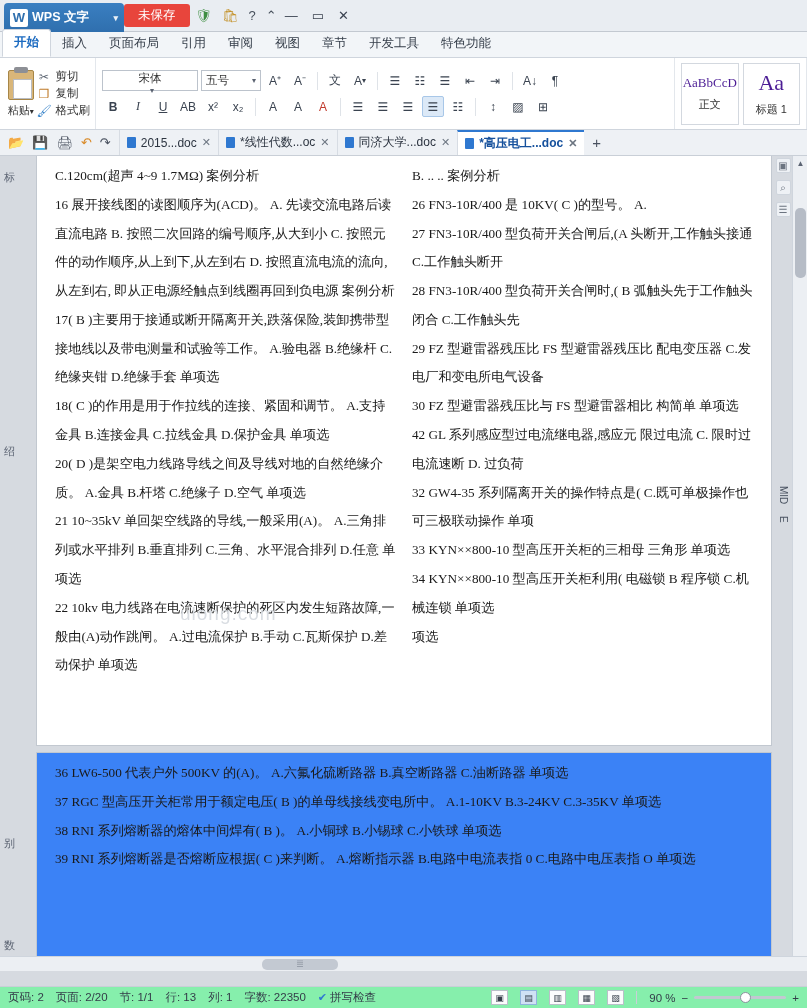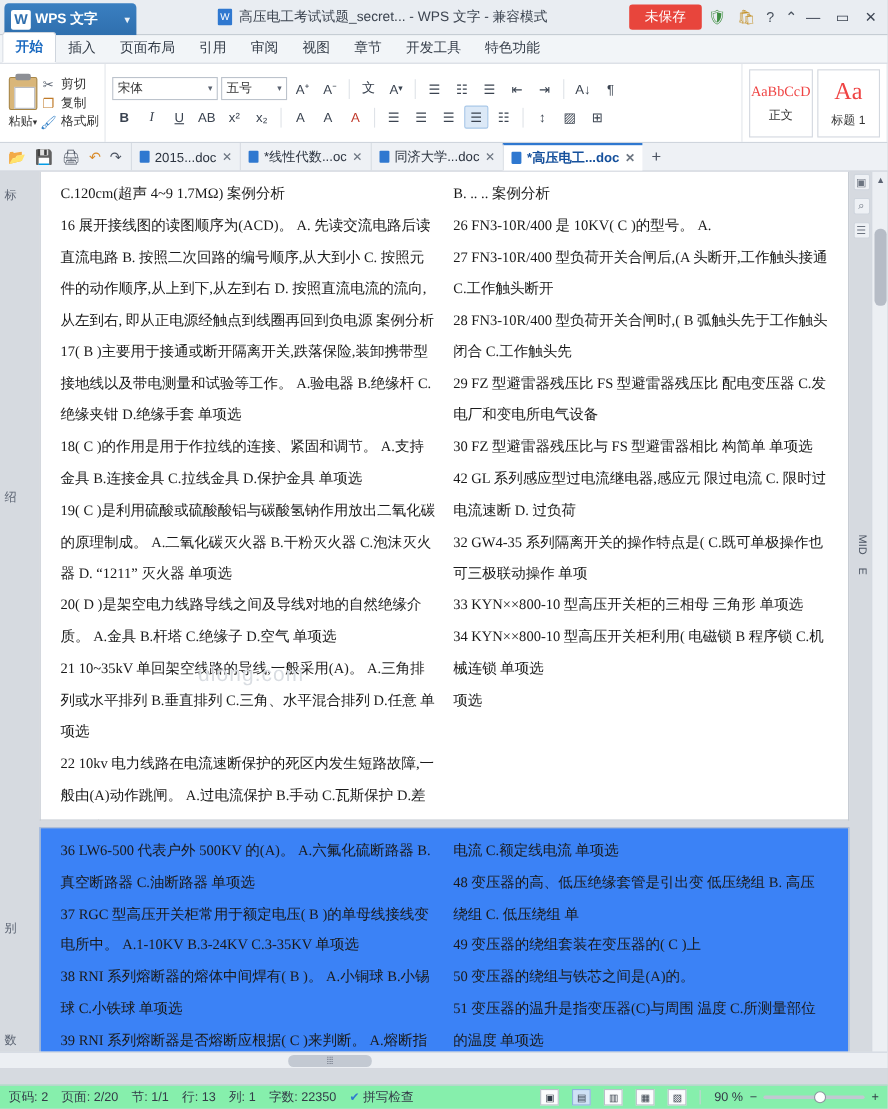--- a/index.html
+++ b/index.html
@@ -120,39 +120,39 @@
 
   .font-g { flex: 1; flex-direction: column; align-items: stretch; justify-content: center; display: flex; padding: 0 6px; }
   .font-row { display: flex; align-items: center; gap: 3px; height: 26px; }
   .fsel {
     border: 1px solid #bcc3cc; background: #fff; height: 21px;
     display: flex; align-items: center; padding: 0 4px; font-size: 11.5px;
     min-width: 60px;
   }
   .fsel .cv { flex: 1; }
   .fsel .cc { font-size: 8px; color: #5a6270; margin-left: 4px; }
-  .fname { width: 96px; }
+  .fname { width: 96px; flex-direction: column; }
   .fsize { width: 58px; }
   .rbtn {
     width: 22px; height: 21px; display: inline-flex; align-items: center; justify-content: center;
     font-size: 12px; color: #3a4350; border: 1px solid transparent; border-radius: 2px;
   }
   .rbtn.b { font-weight: bold; }
   .rbtn.i { font-style: italic; font-family: "Liberation Serif", serif; }
   .rbtn.u { text-decoration: underline; }
   .rbtn.red { color: #c0392b; }
   .rbtn.act { background: #dce9f7; border-color: #a8c7e8; }
   .sep-v { width: 1px; height: 18px; background: #dfe3e8; margin: 0 3px; }
 
   .styles-g { width: 132px; display: flex; align-items: center; gap: 4px; padding: 0 6px; }
   .style-card {
     width: 58px; height: 62px; border: 1px solid #d3d8df; background: #fff;
     display: flex; flex-direction: column; align-items: center; justify-content: center;
   }
-  .style-card .sprev { font-size: 13px; font-family: "Liberation Serif", serif; color: #ef4444; }
+  .style-card .sprev { font-size: 13px; font-family: "Liberation Serif", serif; color: #4c1d95; }
   .style-card .sprev.big { font-size: 22px; }
   .style-card .slbl { font-size: 11px; margin-top: 6px; color: #333; }
 
   
   .doctabs {
     position: absolute; left: 0; top: 130px; width: 807px; height: 26px;
     background: #eef1f5; border-bottom: 1px solid #c9cfd7;
     display: flex; align-items: center; font-size: 12px; color: #2c3440;
   }
   .qa { display: flex; align-items: center; gap: 8px; padding: 0 8px; color: #4a5260; font-size: 13px; }
@@ -286,24 +286,20 @@
 </head>
 <body>
 
 <div class="app">
 
   <div class="titlebar">
     <div class="wps-tab">
       <div class="wlogo">W</div>
       <div class="tname">WPS 文字</div>
       <div class="tcaret">▾</div>
-    </div>
-    <div class="doc-tab-center">
-      <span class="ficon"></span>
-      <span>高压电工考试试题_secret... - WPS 文字 - 兼容模式</span>
     </div>
     <div class="unsaved-badge">未保存</div>
     <div class="tb-icons">
       <span class="ic shield">🛡</span>
       <span class="ic warn">🛍</span>
       <span class="ic">?</span>
       <span class="ic">⌃</span>
     </div>
     <div class="win-btns">
       <span>—</span>
@@ -455,21 +451,20 @@
       <span style="top:782px">数</span>
     </div>
 
     <div class="page">
       <div class="cols">
         <div class="col left">
           <p>C.120cm(超声 4~9 1.7MΩ) 案例分析</p>
           <p>16 展开接线图的读图顺序为(ACD)。 A. 先读交流电路后读直流电路 B. 按照二次回路的编号顺序,从大到小 C. 按照元件的动作顺序,从上到下,从左到右 D. 按照直流电流的流向,从左到右, 即从正电源经触点到线圈再回到负电源 案例分析</p>
           <p>17( B )主要用于接通或断开隔离开关,跌落保险,装卸携带型接地线以及带电测量和试验等工作。 A.验电器 B.绝缘杆 C.绝缘夹钳 D.绝缘手套 单项选</p>
           <p>18( C )的作用是用于作拉线的连接、紧固和调节。 A.支持金具 B.连接金具 C.拉线金具 D.保护金具 单项选</p>
-          <p>19( C )是利用硫酸或硫酸酸铝与碳酸氢钠作用放出二氧化碳的原理制成。 A.二氧化碳灭火器 B.干粉灭火器 C.泡沫灭火器 D. “1211” 灭火器 单项选</p>
           <p>20( D )是架空电力线路导线之间及导线对地的自然绝缘介质。 A.金具 B.杆塔 C.绝缘子 D.空气 单项选</p>
           <p>21 10~35kV 单回架空线路的导线,一般采用(A)。 A.三角排列或水平排列 B.垂直排列 C.三角、水平混合排列 D.任意 单项选</p>
           <p>22 10kv 电力线路在电流速断保护的死区内发生短路故障,一般由(A)动作跳闸。 A.过电流保护 B.手动 C.瓦斯保护 D.差动保护 单项选</p>
 
         </div>
         <div class="col right">
           <p>B.   ..  ..  案例分析</p>
           <p>26 FN3-10R/400 是 10KV( C )的型号。 A.</p>
           <p>27 FN3-10R/400 型负荷开关合闸后,(A 头断开,工作触头接通 C.工作触头断开</p>
           <p>28 FN3-10R/400 型负荷开关合闸时,( B 弧触头先于工作触头闭合 C.工作触头先</p>
@@ -484,27 +479,20 @@
       </div>
     </div>
 
     <div class="page2">
       <div class="cols">
         <div class="col left">
           <p>36 LW6-500 代表户外 500KV 的(A)。 A.六氟化硫断路器 B.真空断路器 C.油断路器 单项选</p>
           <p>37 RGC 型高压开关柜常用于额定电压( B )的单母线接线变电所中。 A.1-10KV B.3-24KV C.3-35KV 单项选</p>
           <p>38 RNI 系列熔断器的熔体中间焊有( B )。 A.小铜球 B.小锡球 C.小铁球 单项选</p>
           <p>39 RNI 系列熔断器是否熔断应根据( C )来判断。 A.熔断指示器 B.电路中电流表指 0 C.电路中电压表指 O 单项选</p>
-        </div>
-        <div class="col right">
-          <p>电流 C.额定线电流 单项选</p>
-          <p>48 变压器的高、低压绝缘套管是引出变 低压绕组 B. 高压绕组 C. 低压绕组 单</p>
-          <p>49 变压器的绕组套装在变压器的( C )上</p>
-          <p>50 变压器的绕组与铁芯之间是(A)的。</p>
-          <p>51 变压器的温升是指变压器(C)与周围 温度 C.所测量部位的温度 单项选</p>
         </div>
       </div>
     </div>
 
     <div class="watermark">ulong.com</div>
 
     <div class="rside">
       <span class="rsb">▣</span>
       <span class="rsb">⌕</span>
       <span class="rsb">☰</span>

